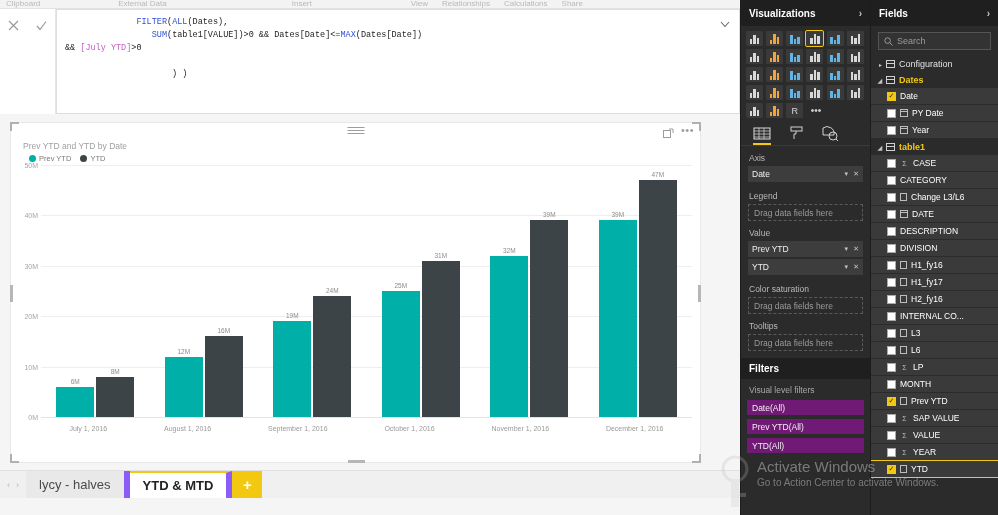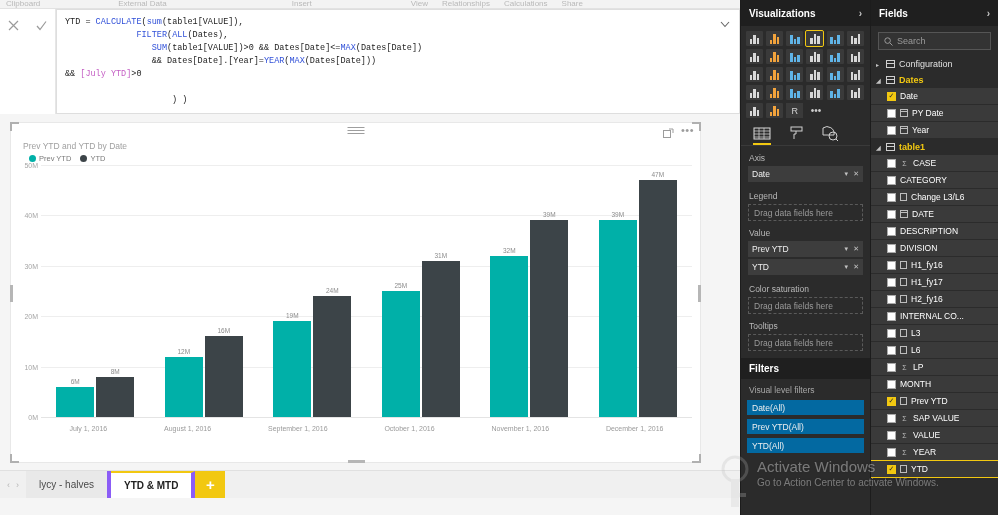--- a/index.html
+++ b/index.html
@@ -113,22 +113,22 @@
 
   
   .tabbar {
     position: absolute; bottom: 17px; left: 0; width: 740px; height: 28px;
     background: #f0f0f0; border-top: 1px solid #e0e0e0;
     display: flex; align-items: stretch;
   }
   .nav-arrows { display: flex; align-items: center; gap: 6px; padding: 0 7px; color: #b5b5b5; font-size: 9px; }
   .tab {
     min-width: 78px; padding: 0 13px; display: flex; align-items: center; justify-content: center;
-    font-size: 10px; color: #4a4a4a; background: #e9e9e9;
-    border-right: 4px solid #8b5cf6;
+    font-size: 13px; color: #4a4a4a; background: #e9e9e9;
+    border-right: 6px solid #8b5cf6;
   }
   .tab.active { background: #ffffff; border-top: 2px solid #f2c811; color: #222; font-weight: bold; }
   .tab-add {
     width: 30px; background: #f2c811; display: flex; align-items: center; justify-content: center;
     color: #fff; font-size: 15px; font-weight: bold;
   }
   .statusbar {
     position: absolute; bottom: 0; left: 0; width: 740px; height: 17px;
     background: #1a1a1a; color: #e8e8e8; font-size: 8.5px;
     display: flex; align-items: center; padding-left: 4px;
@@ -180,37 +180,37 @@
     border: 1px dashed #5a5a5a; height: 17px; display: flex; align-items: center;
     padding-left: 5px; font-size: 8.5px; color: #9a9a9a;
   }
 
   .filters-hdr {
     height: 21px; background: #1f1f1f; color: #fff; font-size: 10px; font-weight: bold;
     display: flex; align-items: center; padding-left: 8px; margin-top: 7px;
   }
   .filters-sub { font-size: 8.5px; color: #a8a8a8; padding: 6px 0 5px 8px; }
   .filter-chip {
-    background: #0369a1; height: 15px; display: flex; align-items: center;
+    background: #701a75; height: 15px; display: flex; align-items: center;
     padding: 0 5px; margin: 0 6px 4px 6px; font-size: 8.5px; color: #f0f0f0;
   }
 
   
   .fields-pane {
     width: 128px; height: 515px; background: #2b2b2b; color: #e6e6e6;
     border-left: 1px solid #1c1c1c; overflow: hidden;
   }
   .search-box {
     margin: 6px 7px; height: 18px; border: 1px solid #555; background: #333;
     display: flex; align-items: center; gap: 4px; padding: 0 5px;
     font-size: 9px; color: #9a9a9a;
   }
   .field-grp {
     display: flex; align-items: center; gap: 4px; height: 16px;
-    padding-left: 5px; font-size: 9px; color: #f2c811; font-weight: bold;
+    padding-left: 5px; font-size: 9px; color: #f2c811; font-weight: bold; text-align: right;
   }
   .field-grp.collapsed { color: #e0e0e0; font-weight: normal; }
   .tri { font-size: 6px; color: #c2c2c2; width: 6px; }
   .tbl-ic {
     width: 9px; height: 8px; border: 1px solid #cfcfcf; position: relative; flex: none;
   }
   .tbl-ic::after {
     content:""; position:absolute; left:0; right:0; top:2px; height:1px; background:#cfcfcf;
   }
   .field-row {
@@ -266,24 +266,22 @@
               <path d="M2 2 L11 11 M11 2 L2 11" stroke="#9b9b9b" stroke-width="1.2" fill="none"></path>
             </svg>
         </div>
         <div class="fx-btn">
           <svg width="13" height="13" viewBox="0 0 13 13">
               <path d="M2 7 L5 10.5 L11 2.5" stroke="#9b9b9b" stroke-width="1.2" fill="none"></path>
             </svg>
         </div>
       </div>
       <div class="formula-box">
-        <pre>YTD = <span class="kw">CALCULATE</span>(<span class="kw">sum</span>(table1[VALUE]),</pre>
         <pre>              <span class="kw">FILTER</span>(<span class="kw">ALL</span>(Dates),</pre>
         <pre>                 <span class="kw">SUM</span>(table1[VALUE])&gt;0 &amp;&amp; Dates[Date]&lt;=<span class="kw">MAX</span>(Dates[Date])</pre>
-        <pre>                 &amp;&amp; Dates[Date].[Year]=<span class="kw">YEAR</span>(<span class="kw">MAX</span>(Dates[Date]))</pre>
         <pre>&amp;&amp; <span class="msr">[July YTD]</span>&gt;0</pre>
         <pre> </pre>
         <pre>                     ) )</pre>
         <div class="chev-formula">
           <svg width="12" height="12" viewBox="0 0 12 12">
               <path d="M2 4 L6 8.5 L10 4" stroke="#666" stroke-width="1.1" fill="none"></path>
             </svg>
         </div>
       </div>
     </div>

